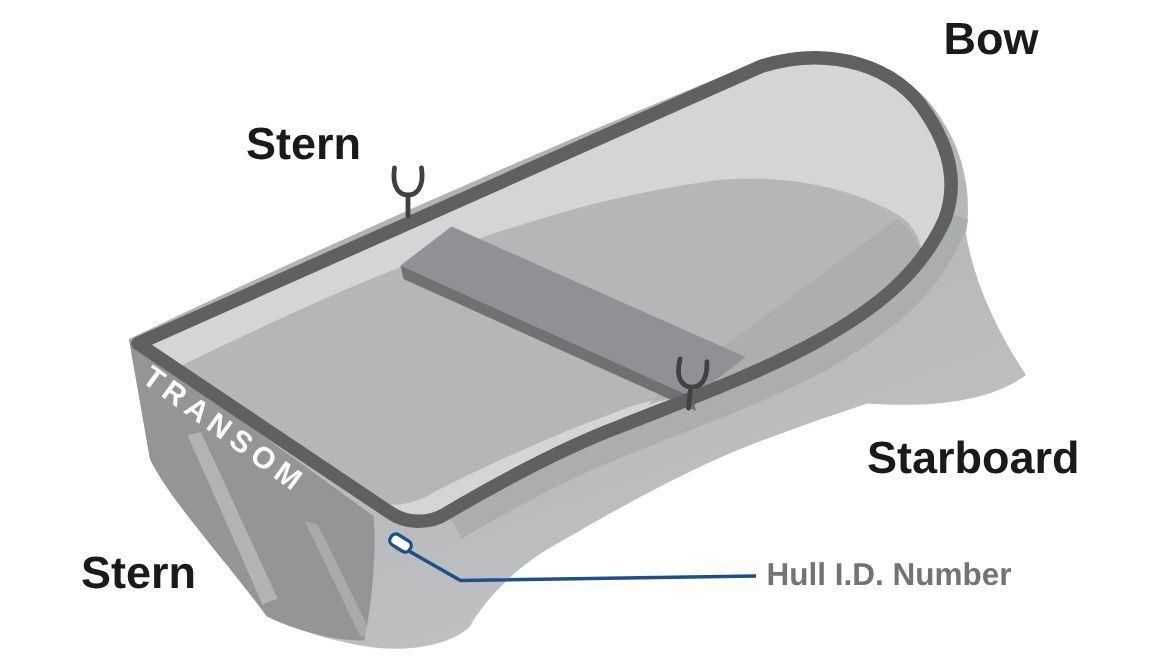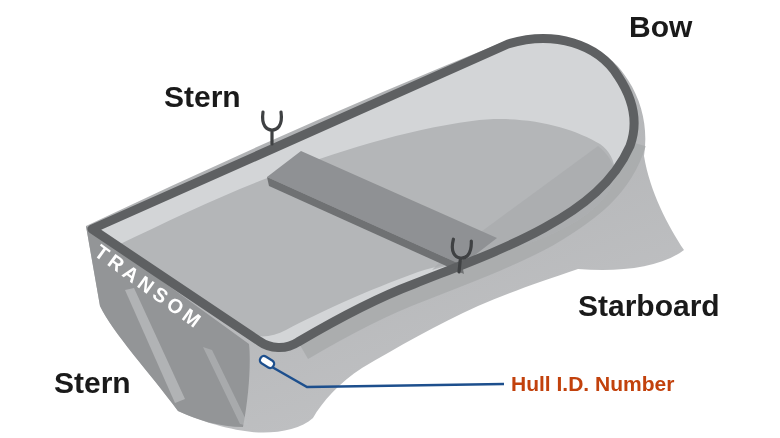--- a/index.html
+++ b/index.html
@@ -9,21 +9,21 @@
   }
   .stage svg{position:absolute;left:0;top:0;}
   .lbl{
     position:absolute;font-weight:700;font-size:30px;color:#1a1a1a;
     line-height:1;white-space:nowrap;user-select:none;
   }
   .lbl-port{left:164px;top:82px;}
   .lbl-bow{left:629px;top:12px;}
   .lbl-starboard{left:578px;top:291px;}
   .lbl-stern{left:54px;top:368px;}
-  .lbl-hullid{left:511px;top:373px;font-size:21px;color:#c2410c;}
+  .lbl-hullid{left:511px;top:373px;font-size:21px;color:#737373;}
   .lbl-transom{
     left:103px;top:241px;font-size:20px;color:#ffffff;letter-spacing:4px;
     transform:rotate(36deg);transform-origin:0 0;
   }
 </style>
 </head>
 <body>
 
 <div class="stage">
 

